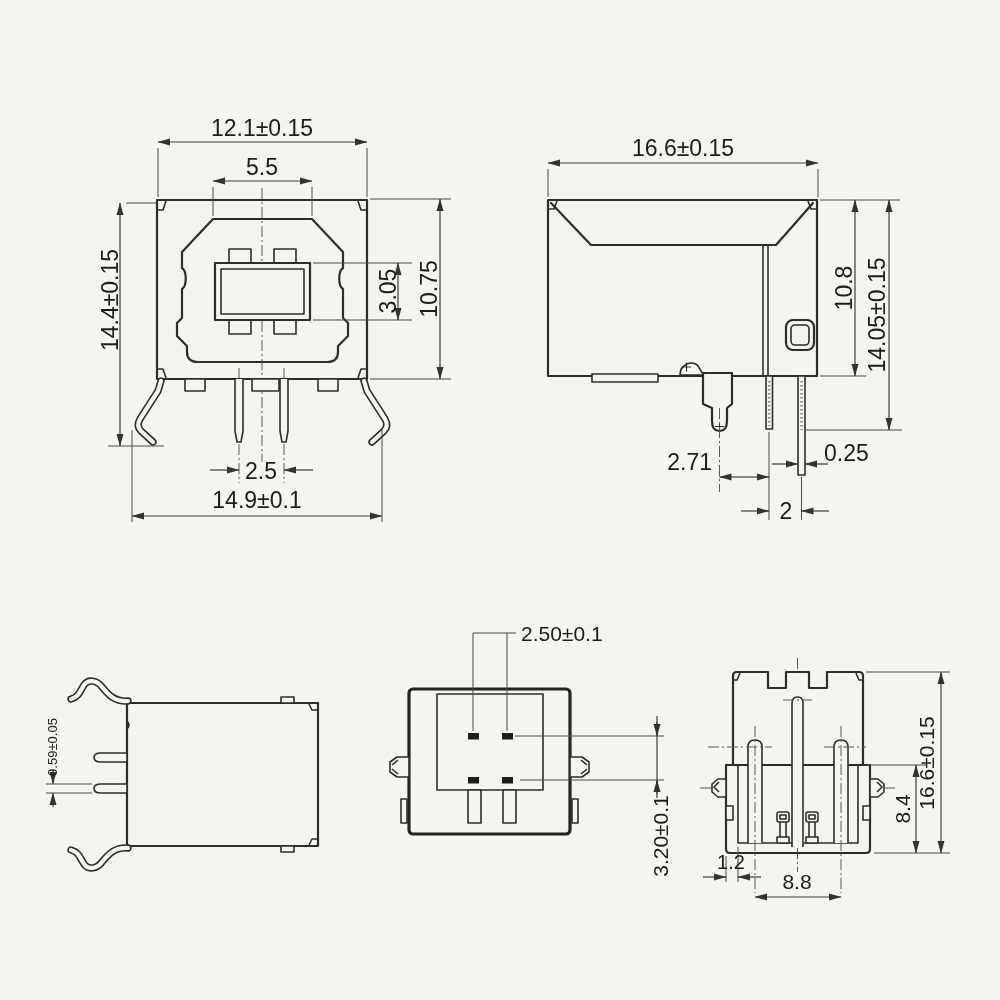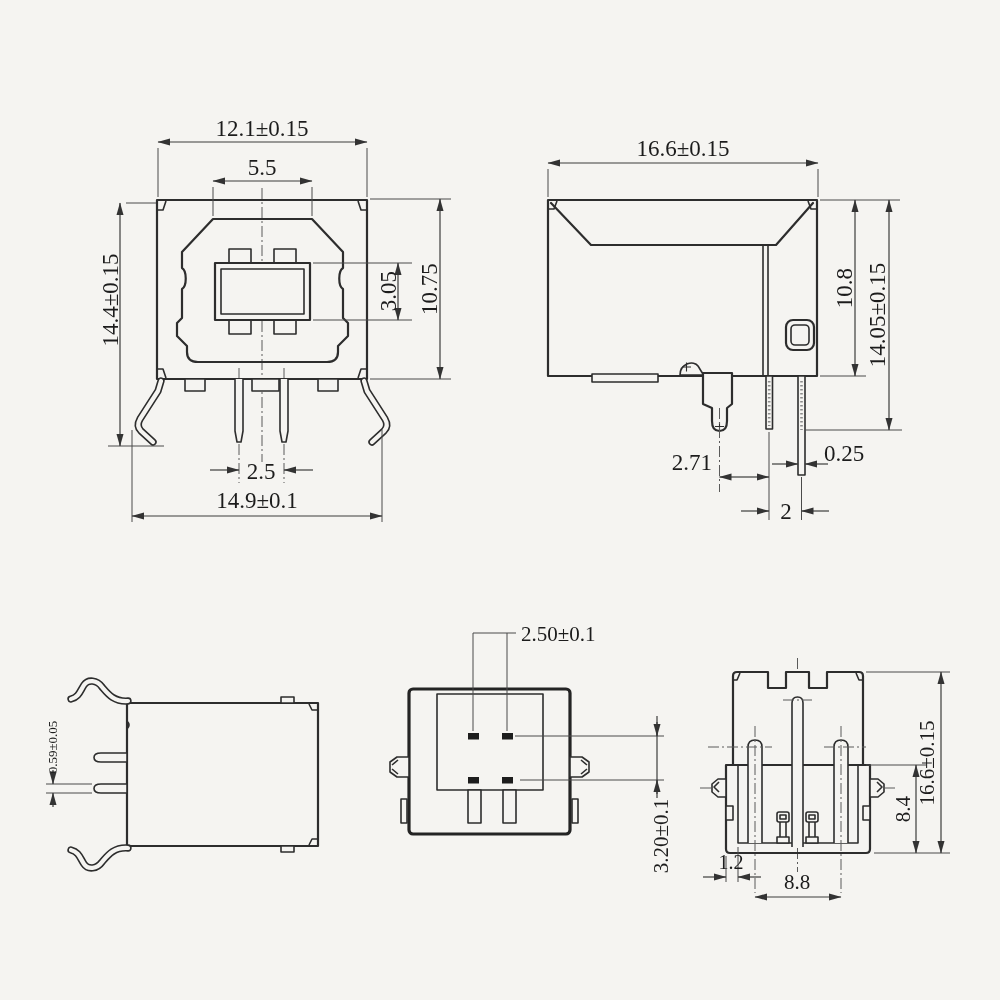--- a/index.html
+++ b/index.html
@@ -2,21 +2,21 @@
 <html><head>
 <meta charset="utf-8">
 <style>
   html,body{margin:0;padding:0;}
   body{
     width:1000px;height:1000px;
     background:#f5f4f1;
     font-family:"Liberation Sans", sans-serif;
     overflow:hidden;
   }
-  .stage{width:1000px;height:1000px;position:relative;font-family:Liberation Serif, serif;}
+  .stage{width:1000px;height:1000px;position:relative;}
   svg{display:block;}
   .ol{stroke:#2d2d2d;stroke-width:2.2;fill:none;stroke-linejoin:round;stroke-linecap:round;}
   .ol-thin{stroke:#2d2d2d;stroke-width:1.6;fill:none;stroke-linejoin:round;}
   .ol-heavy{stroke:#242424;stroke-width:3.2;fill:none;stroke-linejoin:round;}
   .fillbg{fill:#f5f4f1;}
   .dim{stroke:#3c3c3c;stroke-width:1.2;fill:none;}
   .ext{stroke:#4a4a4a;stroke-width:1;fill:none;}
   .cl{stroke:#5a5a5a;stroke-width:1;fill:none;stroke-dasharray:11 3 2 3;}
   .stipple{stroke:#8a8a8a;stroke-width:2.6;fill:none;stroke-dasharray:1.4 2.6;}
   .cross{stroke:#2d2d2d;stroke-width:1.1;fill:none;}

